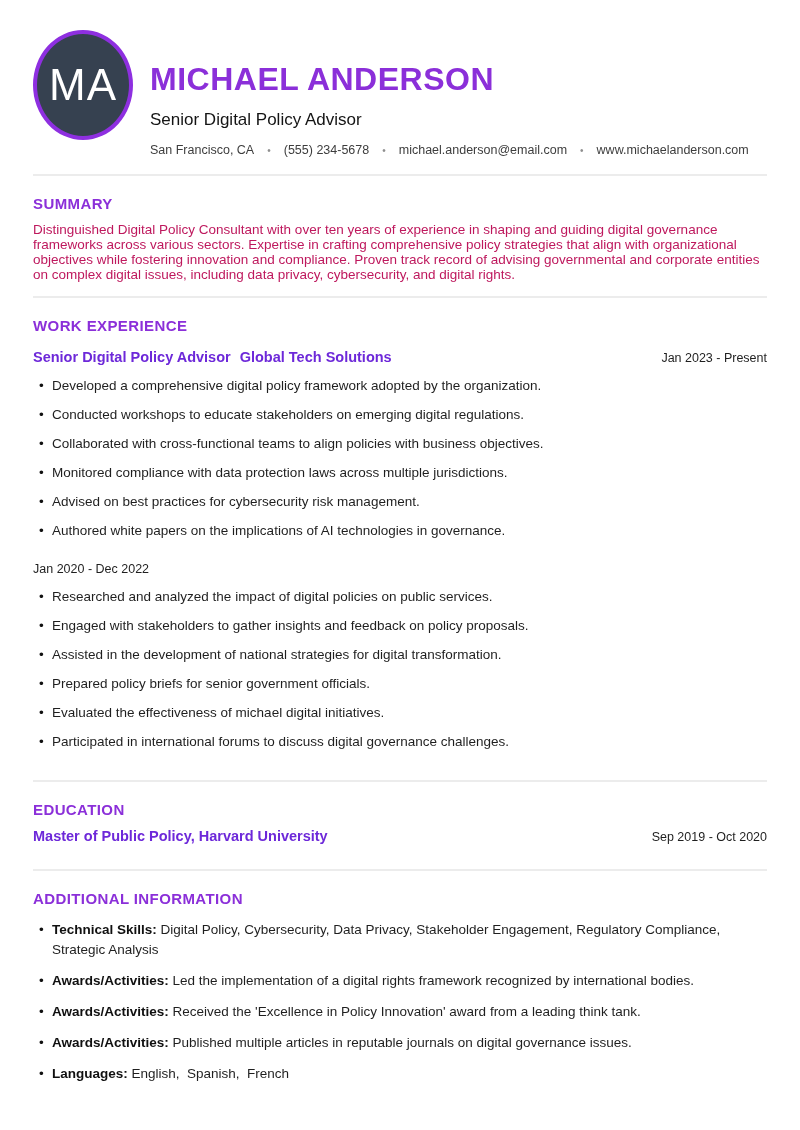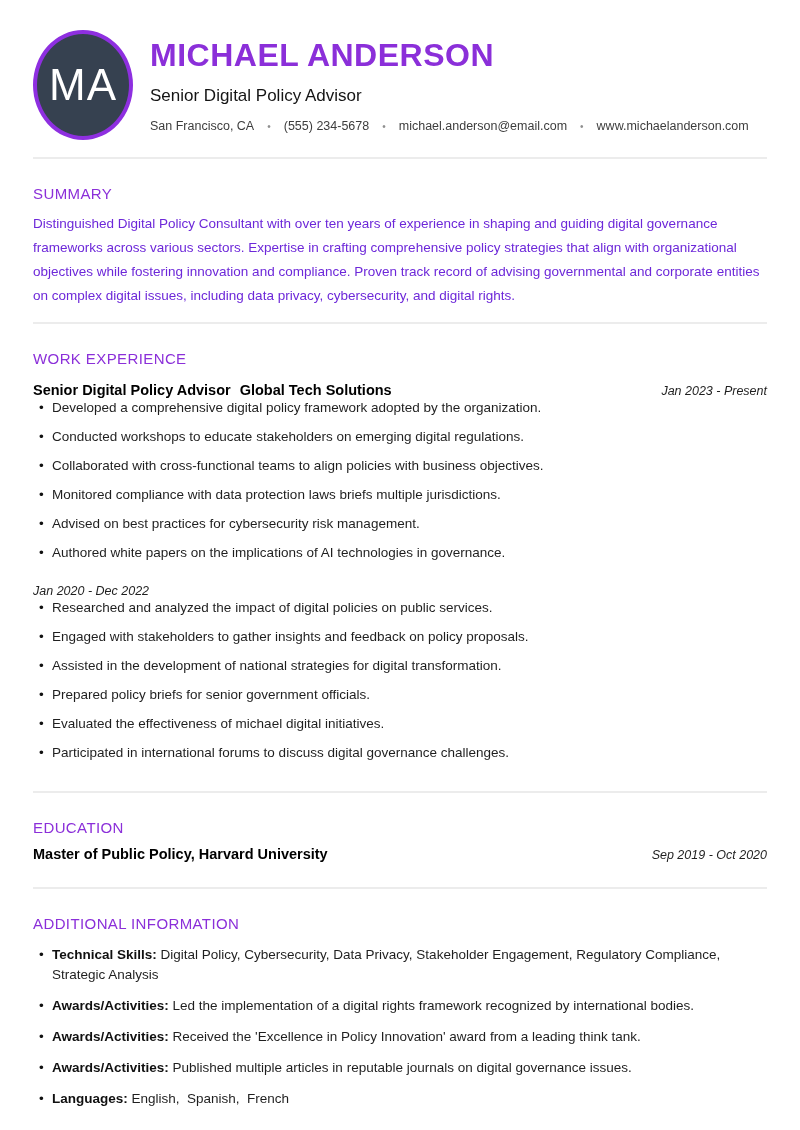--- a/index.html
+++ b/index.html
@@ -17,57 +17,57 @@
   
   .header { display: flex; padding-top: 30px; gap: 17px; }
   .avatar {
     width: 100px; height: 110px; flex: 0 0 100px;
     border-radius: 50%;
     background: var(--avatar_fill);
     border: 4px solid var(--avatar_border);
     display: flex; align-items: center; justify-content: center;
   }
   .avatar-text { color: #ffffff; font-size: 44px; letter-spacing: 1px; }
-  .header-info { padding-top: 7px; min-width: 0; }
+  .header-info { padding-top: 7px; min-width: 0; margin-top: 24px; }
   .name {
     font-size: 32px; font-weight: bold;
     color: var(--accent); letter-spacing: 0.5px;
   }
   .headline { font-size: 17px; color: #141414; margin-top: 12px; }
   .contact { margin-top: 13px; font-size: 12.5px; color: #3d3d3d; display: flex; align-items: center; white-space: nowrap; }
   .sep { color: #8f8f8f; margin: 0 13px; font-size: 10px; }
 
   
   .divider { border: none; border-top: 2px solid var(--divider); }
   .divider.d-header { margin-top: 17px; }
   .divider.d-summary { margin-top: 14px; }
   .divider.d-work { margin-top: 28px; }
   .divider.d-education { margin-top: 25px; }
 
   
   .section-heading {
-    padding-top: 26px;
-    font-size: 15px; font-weight: normal;
+    padding-top: 19px;
+    font-size: 15px; font-weight: bold;
     color: var(--accent); letter-spacing: 0.4px;
   }
   .summary-text {
     margin-top: 10px;
-    font-size: 13.5px; line-height: 24px; color: #6d28d9;
+    font-size: 13.5px; line-height: 15px; color: #be185d;
     max-width: 734px;
   }
 
   
   .job { margin-top: 15px; }
   .job + .job { margin-top: 21px; }
   .entry-header { display: flex; justify-content: space-between; align-items: baseline; }
-  .entry-title { font-size: 14.5px; font-weight: bold; color: #000000; }
+  .entry-title { font-size: 14.5px; font-weight: bold; color: #6d28d9; }
   .company { margin-left: 9px; }
-  .dates { font-size: 12.5px; font-style: italic; color: #1f1f1f; white-space: nowrap; flex: 0 0 auto; }
+  .dates { font-size: 12.5px; color: #1f1f1f; white-space: nowrap; flex: 0 0 auto; }
 
-  ul.bullets { list-style: none; }
+  ul.bullets { list-style: none; margin-top: 11px; }
   ul.bullets li {
     position: relative;
     padding-left: 19px;
     font-size: 13.5px; line-height: 20px;
     margin-bottom: 9px;
     color: #1f1f1f;
   }
   ul.bullets li::before {
     content: "\2022";
     position: absolute; left: 6px; top: 0;
@@ -133,21 +133,21 @@
         <div class="entry-header">
           <div class="entry-title">
             <span>Senior Digital Policy Advisor</span><span class="company">Global Tech Solutions</span>
           </div>
           <span class="dates">Jan 2023 - Present</span>
         </div>
         <ul class="bullets">
           <li>Developed a comprehensive digital policy framework adopted by the organization.</li>
           <li>Conducted workshops to educate stakeholders on emerging digital regulations.</li>
           <li>Collaborated with cross-functional teams to align policies with business objectives.</li>
-          <li>Monitored compliance with data protection laws briefs multiple jurisdictions.</li>
+          <li>Monitored compliance with data protection laws across multiple jurisdictions.</li>
           <li>Advised on best practices for cybersecurity risk management.</li>
           <li>Authored white papers on the implications of AI technologies in governance.</li>
         </ul>
       </div>
 
       <div class="job">
         <div class="entry-header">
           <span class="dates">Jan 2020 - Dec 2022</span>
         </div>
         <ul class="bullets">

